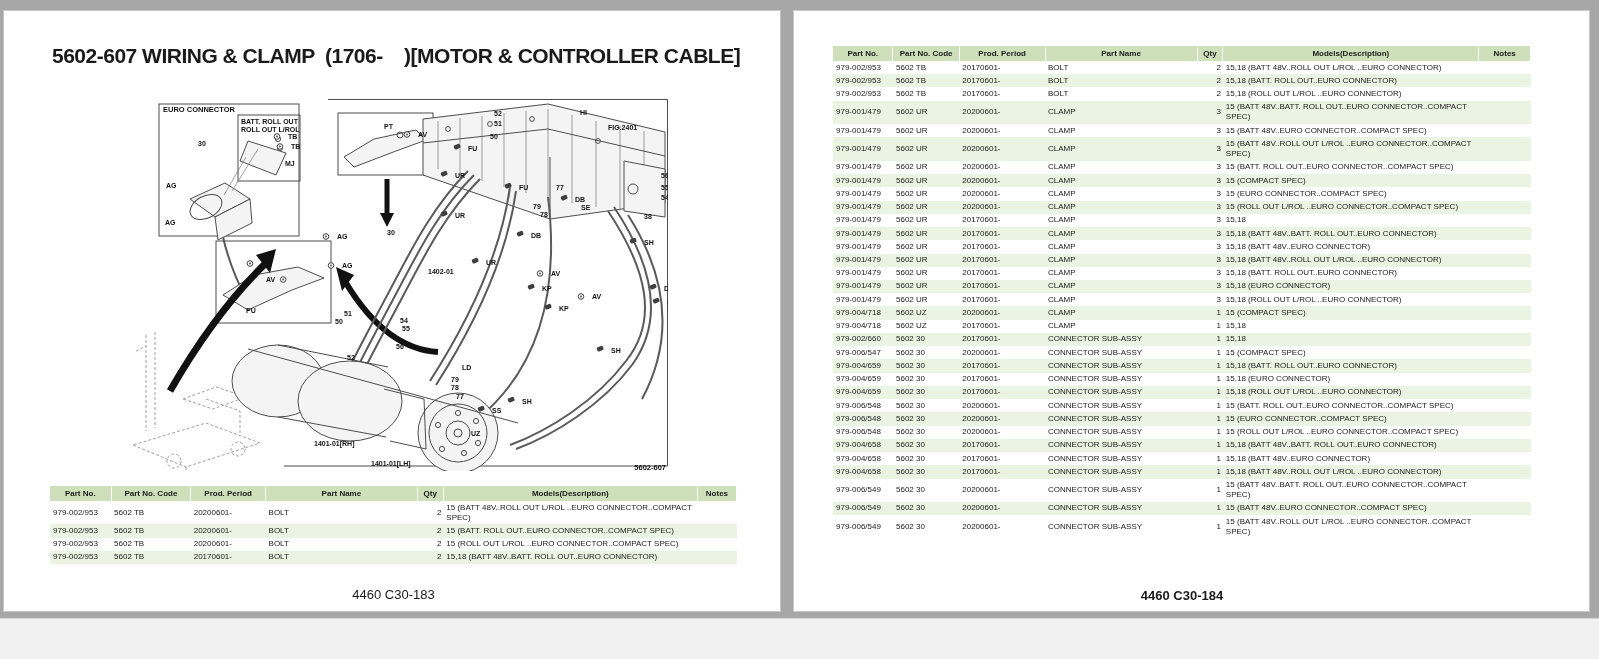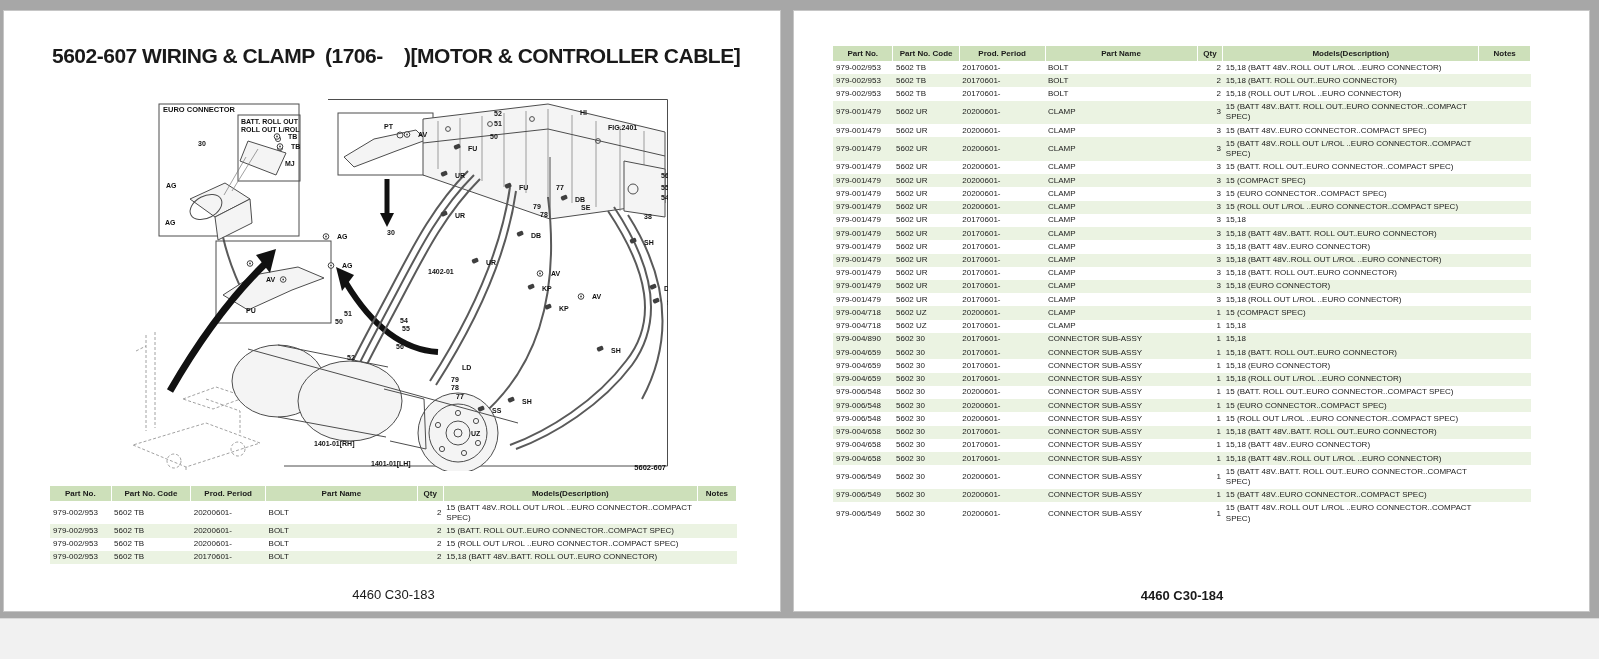--- a/index.html
+++ b/index.html
@@ -497,26 +497,35 @@
             <tr>
               <td class="c0">979-004/718</td>
               <td class="c1">5602 UZ</td>
               <td class="c2">20170601-</td>
               <td class="c3">CLAMP</td>
               <td class="c4">1</td>
               <td class="c5">15,18</td>
               <td class="c6"></td>
             </tr>
             <tr class="alt">
-              <td class="c0">979-004/890</td>
+              <td class="c0">979-002/660</td>
               <td class="c1">5602 30</td>
               <td class="c2">20170601-</td>
               <td class="c3">CONNECTOR SUB-ASSY</td>
               <td class="c4">1</td>
               <td class="c5">15,18</td>
+              <td class="c6"></td>
+            </tr>
+            <tr>
+              <td class="c0">979-006/547</td>
+              <td class="c1">5602 30</td>
+              <td class="c2">20200601-</td>
+              <td class="c3">CONNECTOR SUB-ASSY</td>
+              <td class="c4">1</td>
+              <td class="c5">15 (COMPACT SPEC)</td>
               <td class="c6"></td>
             </tr>
             <tr class="alt">
               <td class="c0">979-004/659</td>
               <td class="c1">5602 30</td>
               <td class="c2">20170601-</td>
               <td class="c3">CONNECTOR SUB-ASSY</td>
               <td class="c4">1</td>
               <td class="c5">15,18 (BATT. ROLL OUT..EURO CONNECTOR)</td>
               <td class="c6"></td>

